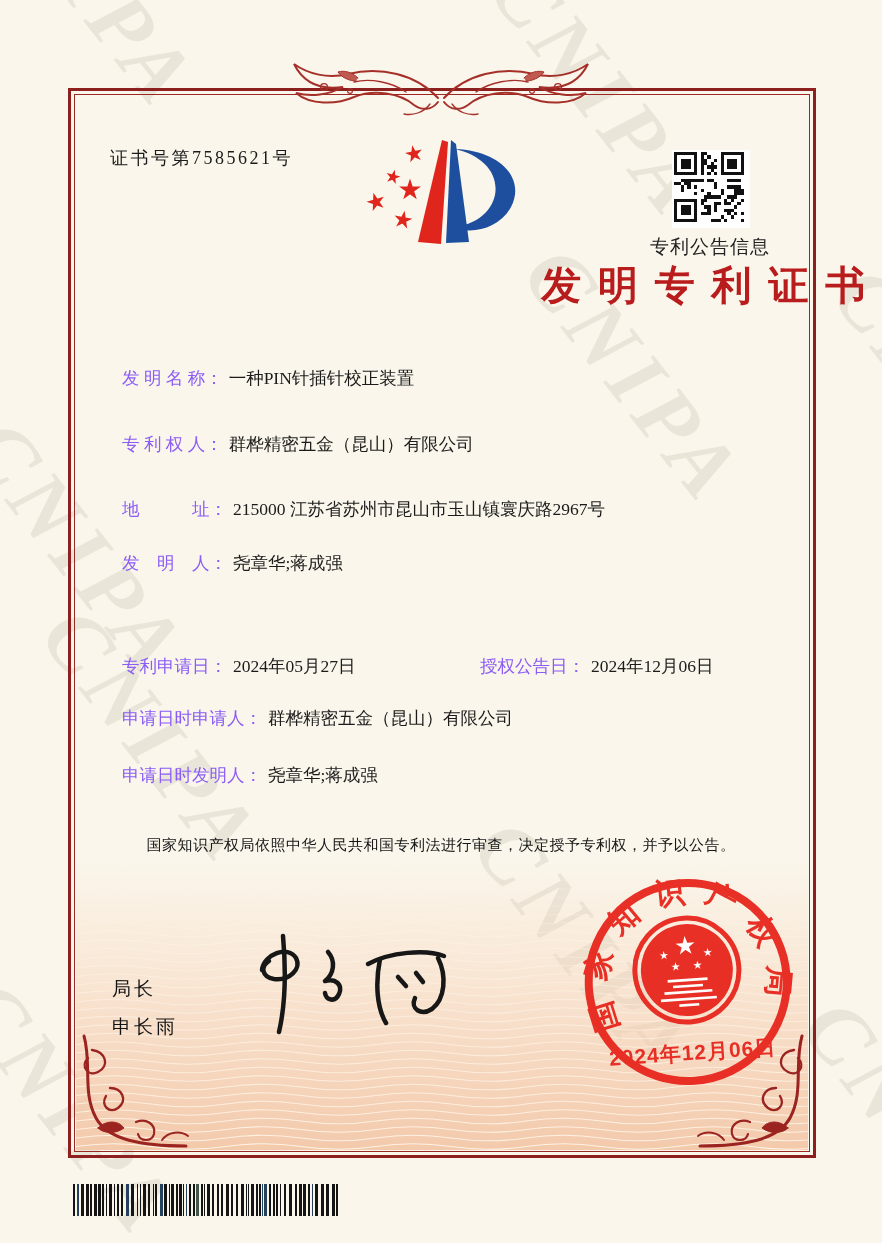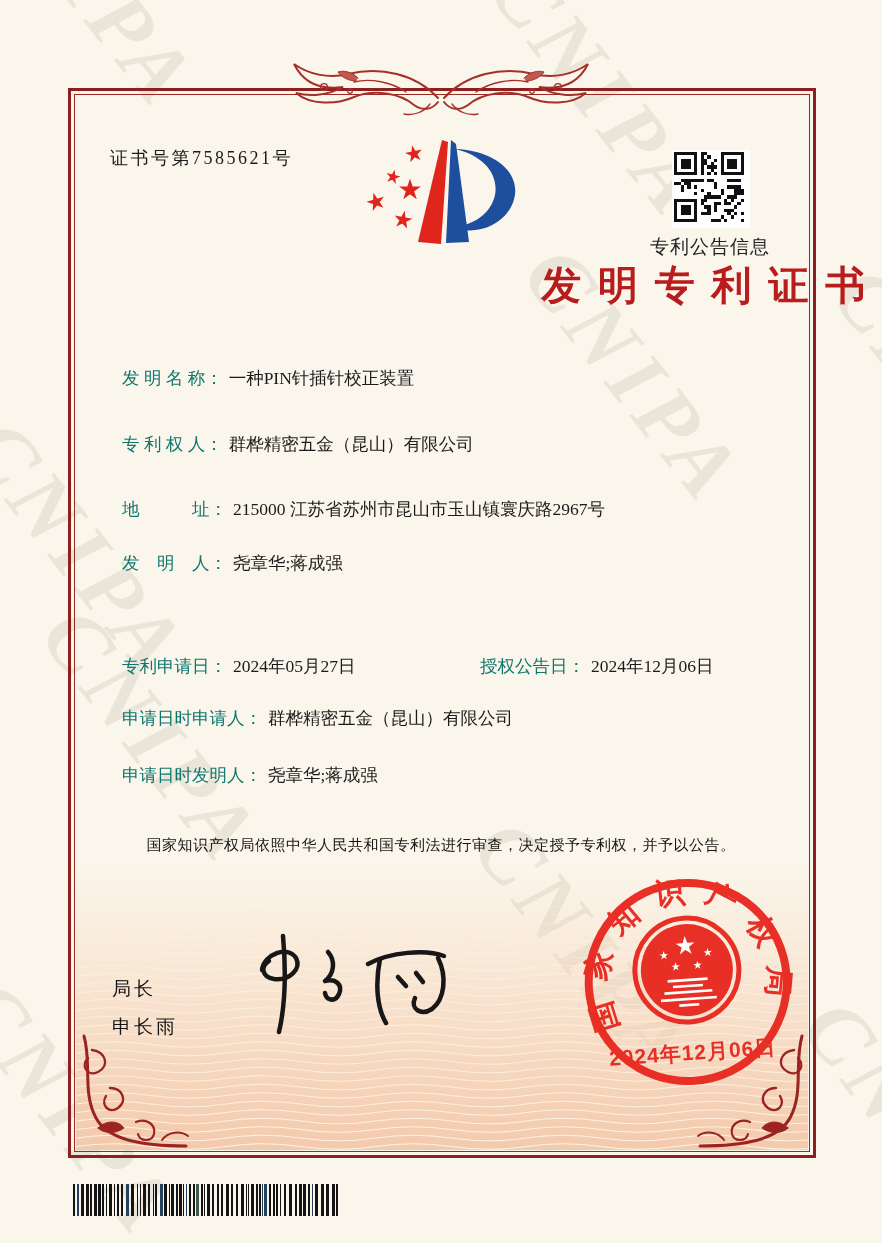--- a/index.html
+++ b/index.html
@@ -36,21 +36,21 @@
   .qr-caption{
     position:absolute; left:-22px; top:84px; width:120px; text-align:center;
     font-size:19px; letter-spacing:1px; color:#222;
   }
   .title{
     position:absolute; left:0; top:258px; width:100%; text-align:right;
     font-size:40px; font-weight:bold; letter-spacing:0.42em; text-indent:0.42em;
     color:#b91c1c; z-index:3;
   }
   .row{ position:absolute; left:122px; font-size:17.5px; z-index:3; white-space:nowrap;}
-  .row .lbl{ color:#0f766e; }
+  .row .lbl{ color:#8b5cf6; }
   .row .val{ margin-left:6px; }
   .row .rcol{ position:absolute; left:358px; top:0; white-space:nowrap;}
   .legal{
     position:absolute; left:0; width:100%; text-align:center; font-size:15px;
     letter-spacing:0.5px; color:#161616; z-index:3;
   }
   .signer{
     position:absolute; left:112px; font-size:19px; letter-spacing:3px; z-index:3;
     font-family:"Liberation Sans","DejaVu Sans",sans-serif; color:#141414;
   }

